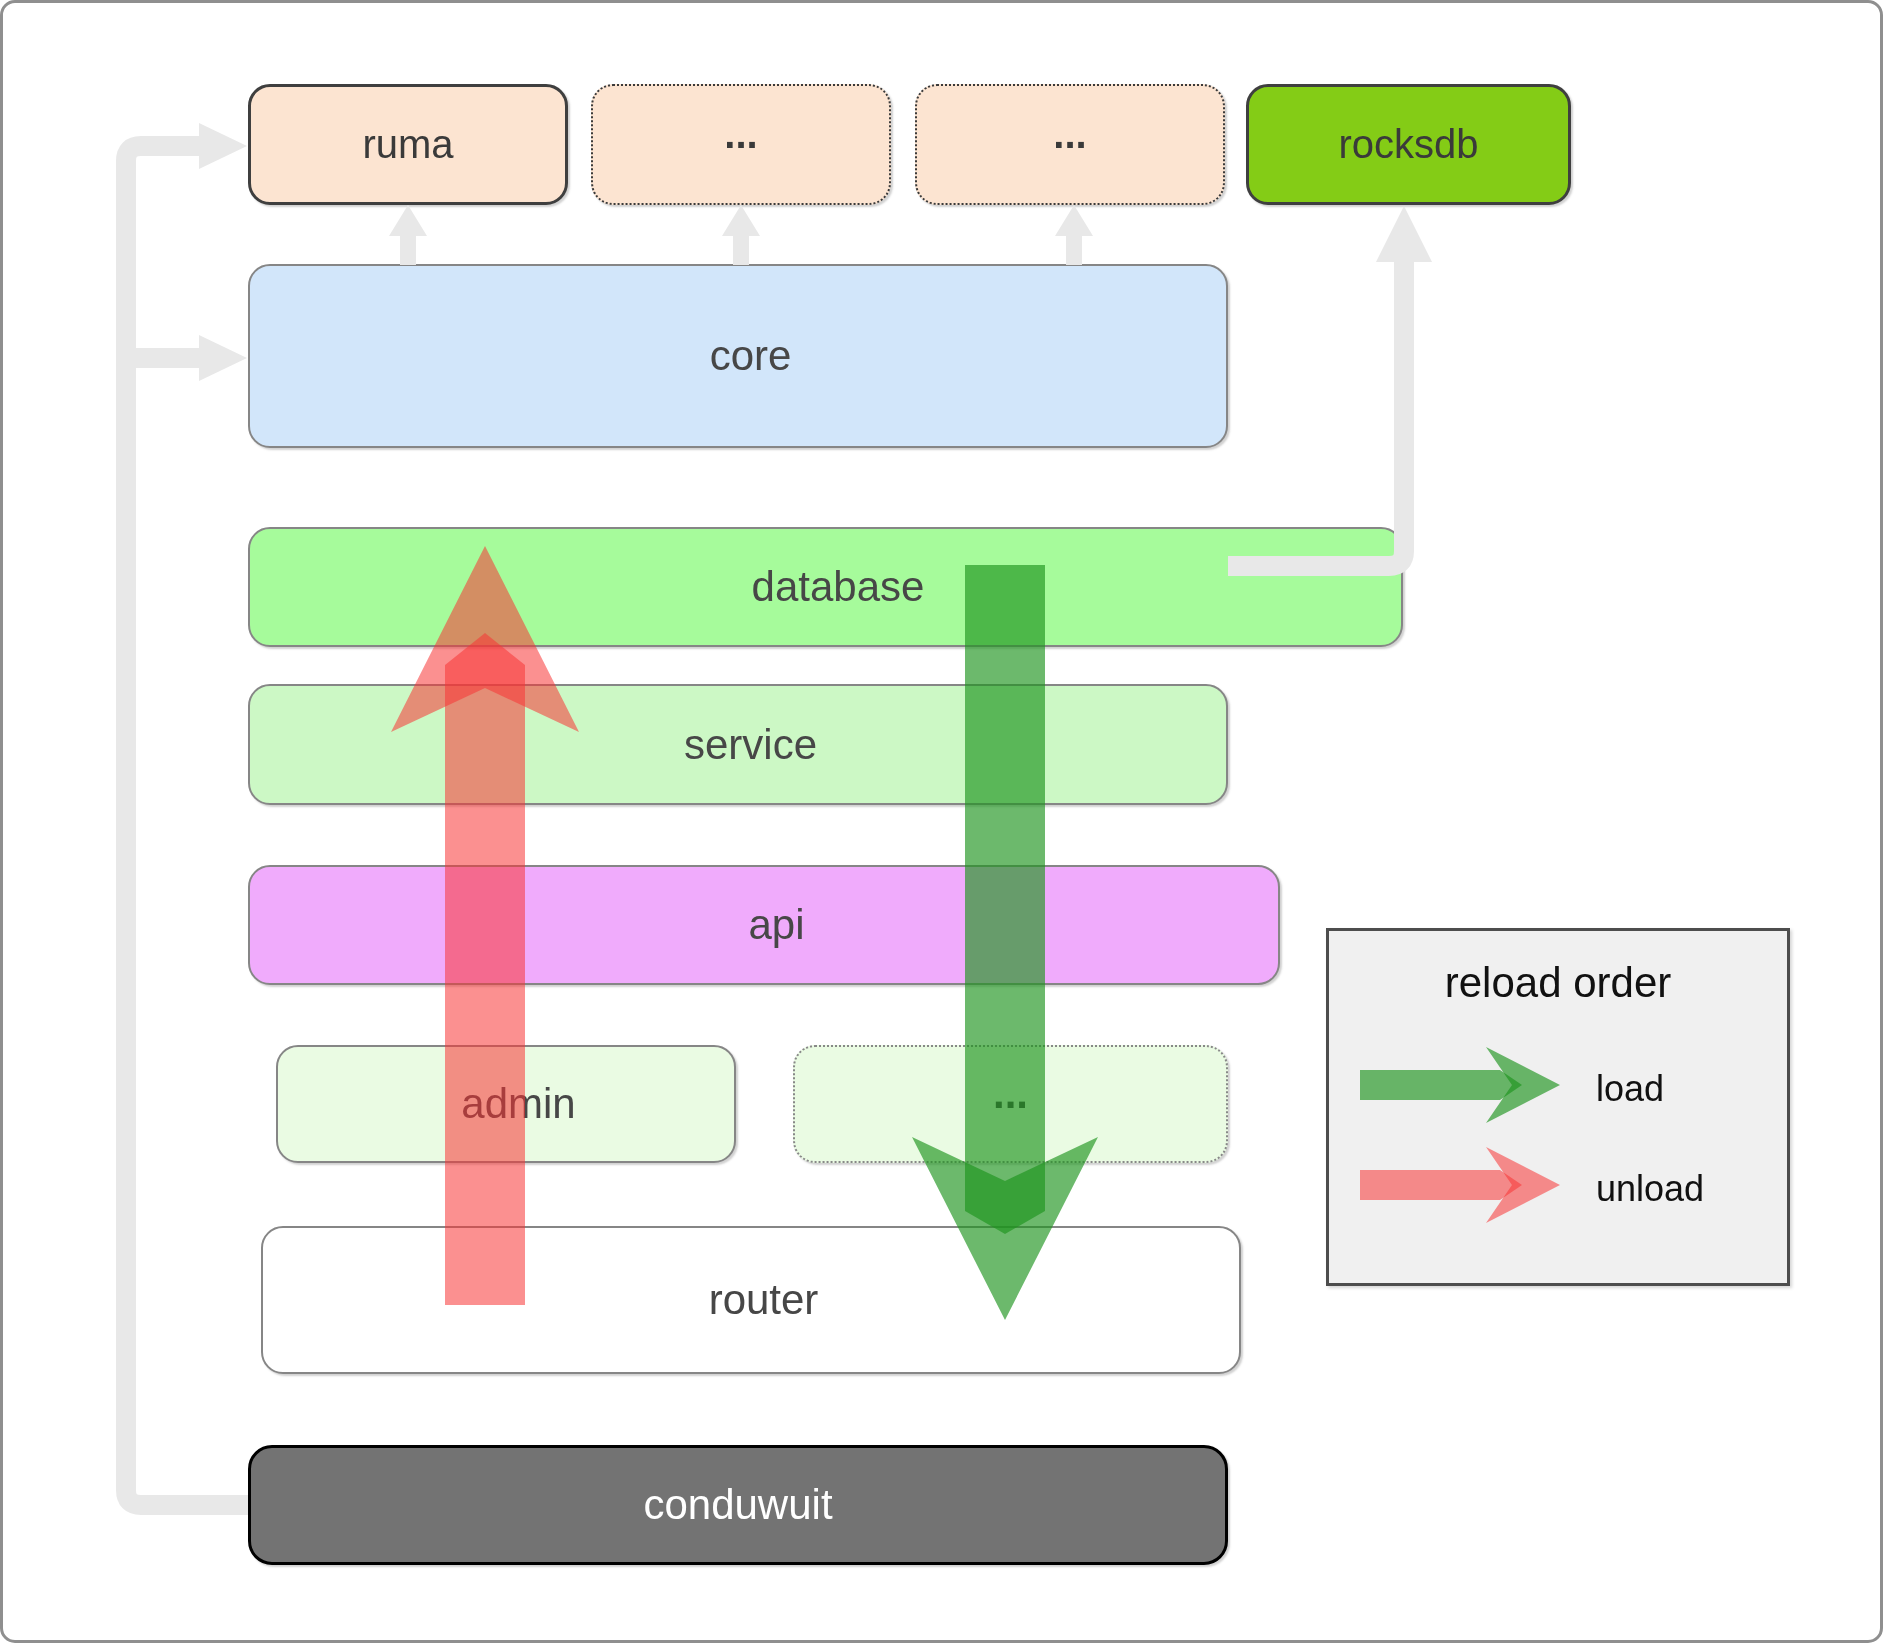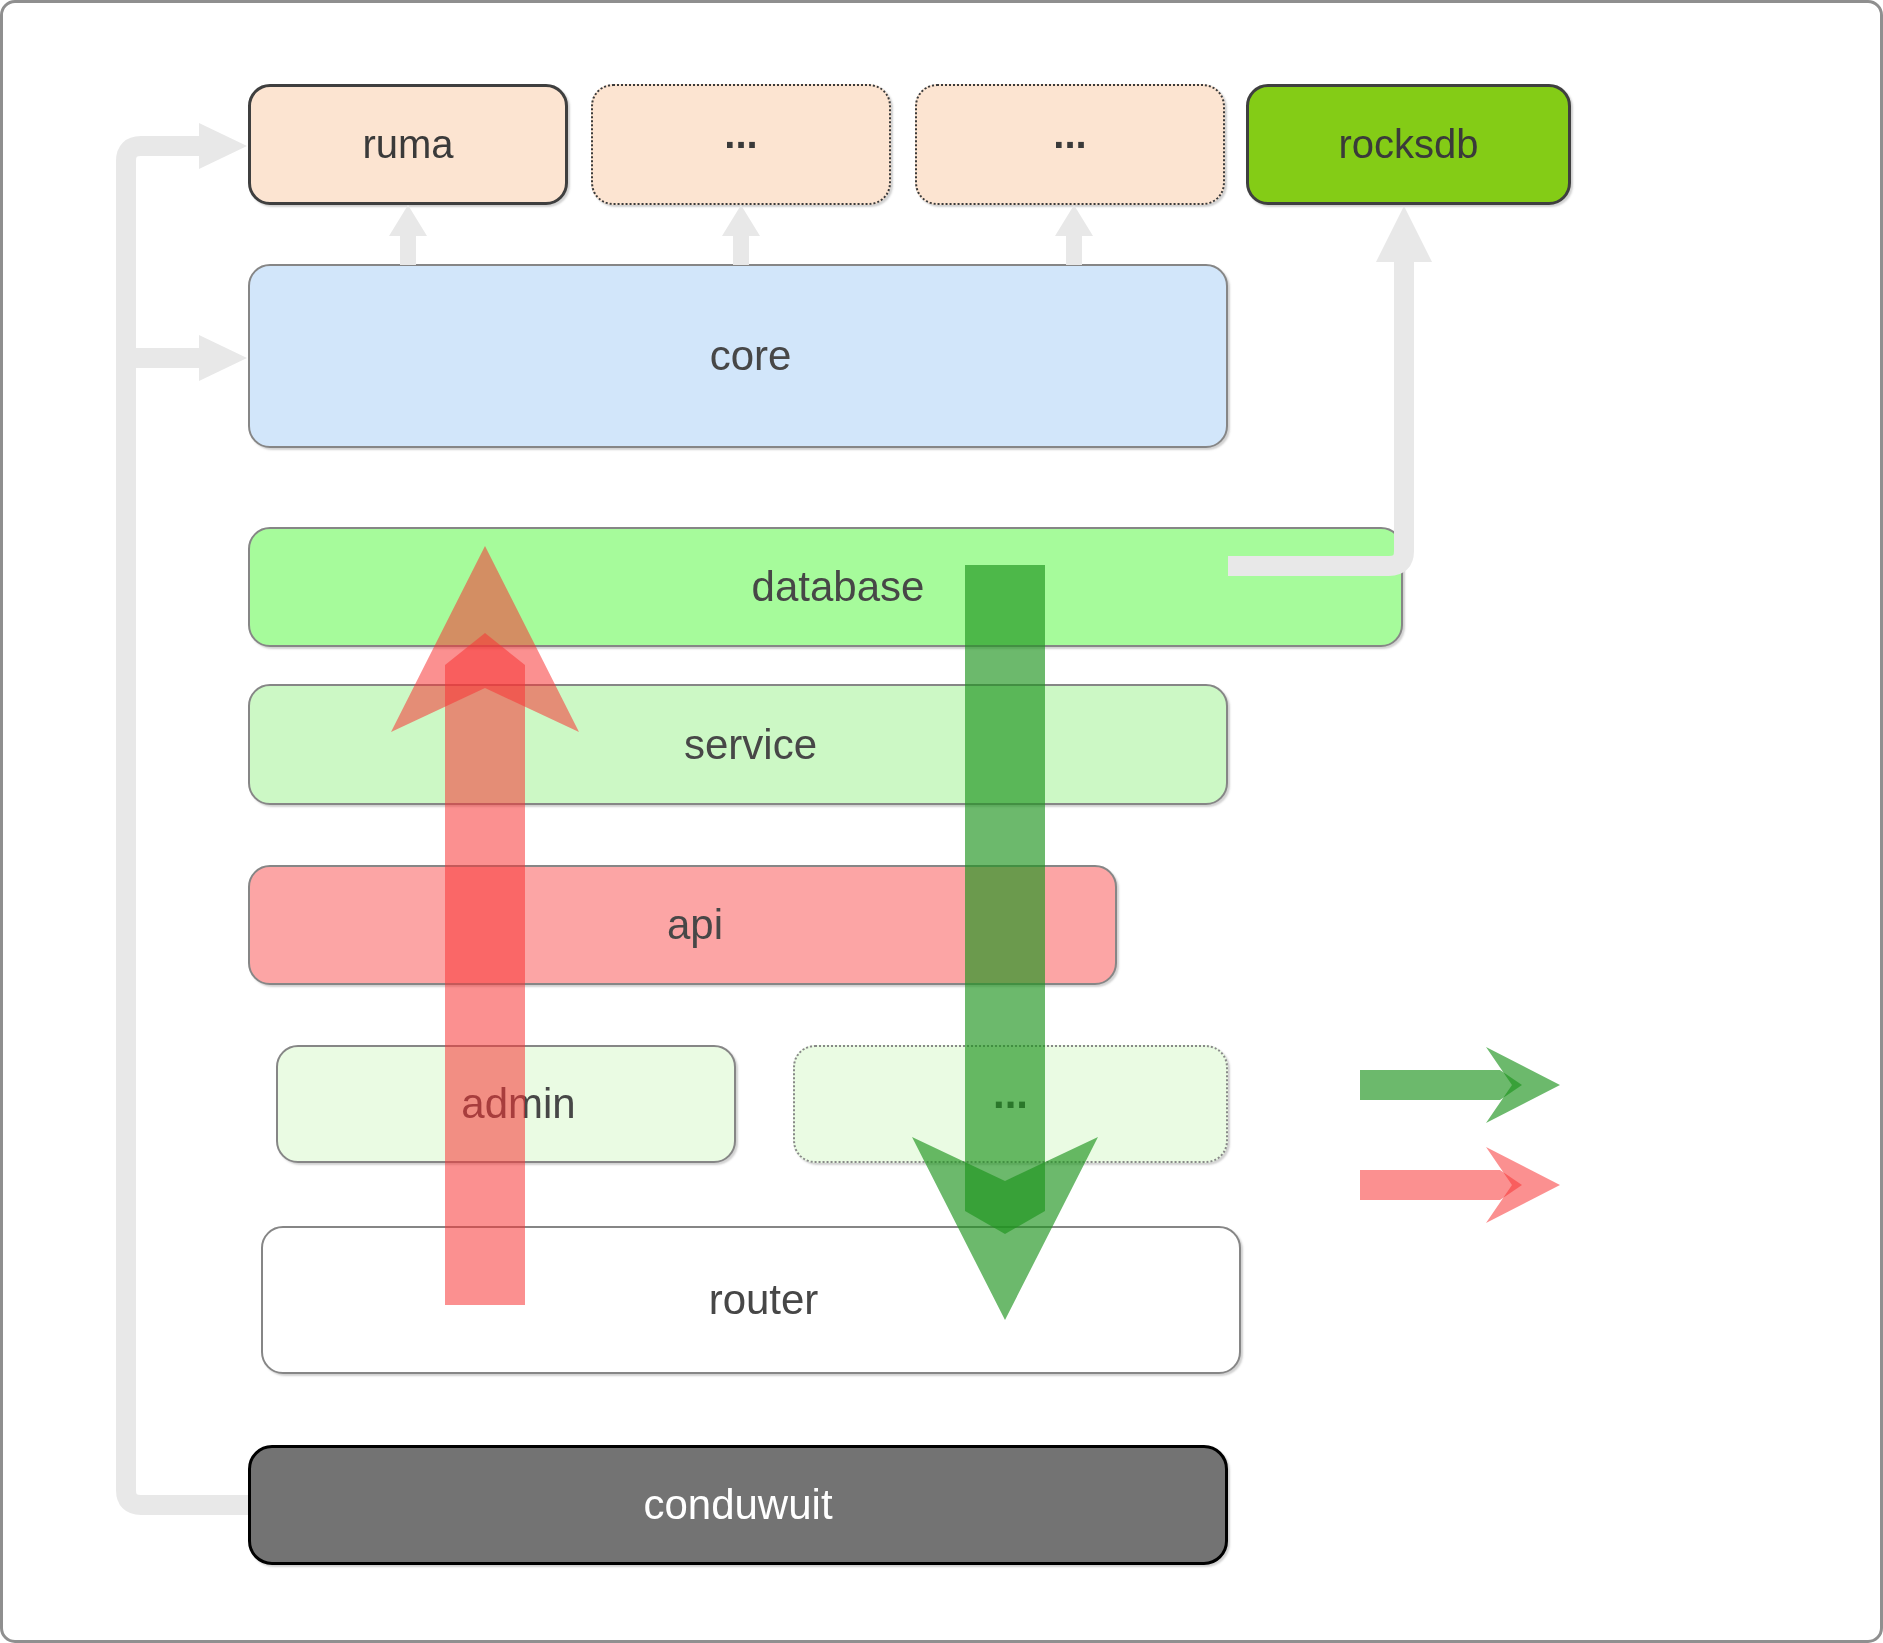--- a/index.html
+++ b/index.html
@@ -54,40 +54,45 @@
   </div>
 
   <div class="box solid-gray" style="left: 245px; top: 524px; width: 1155px; height: 120px; background-color: rgb(166, 251, 155);">
     <span>database</span>
   </div>
 
   <div class="box solid-gray" style="left: 245px; top: 681px; width: 980px; height: 121px; background-color: rgb(204, 248, 197);">
     <span>service</span>
   </div>
 
-  <div class="box solid-gray" style="left: 245px; top: 862px; width: 869px; height: 120px; background-color: #fca5a5;">
+  <div class="box solid-gray" style="left: 245px; top: 862px; width: 1032px; height: 120px; background-color: #f0abfc;">
     <span>api</span>
   </div>
 
   <div class="box solid-gray" style="left: 245px; top: 1042px; width: 460px; height: 118px; border-width: 2px; background-color: rgb(234, 251, 227); margin-left: 28px;">
     <span>admin</span>
   </div>
 
   <div class="box dotted-gray" style="left: 790px; top: 1042px; width: 435px; height: 118px; background-color: rgb(234, 251, 227);">
     <span class="dots" style="color:#444444;">...</span>
   </div>
 
   <div class="box solid-gray" style="left: 258px; top: 1223px; width: 980px; height: 148px; background-color: rgb(255, 255, 255);">
     <span>router</span>
   </div>
 
   <div class="box black-border" style="left: 245px; top: 1442px; width: 980px; height: 120px; border-radius: 24px; background-color: #737373;">
     <span style="color:#ffffff;">conduwuit</span>
   </div>
 
+  <div class="legend" style="background-color: rgb(240, 240, 240);">
+    <span class="legend-title">reload order</span>
+    <span class="legend-label" style="top:137px;">load</span>
+    <span class="legend-label" style="top:237px;">unload</span>
+  </div>
 
   <svg class="overlay" viewBox="0 0 1883 1643">
 
     <path d="M245 1502 H138 Q123 1502 123 1487 V158 Q123 143 138 143 H197" fill="none" stroke-width="20" stroke-linejoin="round" stroke="#e8e8e8"></path>
     <polygon points="196,120 244,143 196,166" fill="#e8e8e8"></polygon>
 
     <path d="M123 355 H197" fill="none" stroke-width="20" stroke="#e8e8e8"></path>
     <polygon points="196,332 244,355 196,378" fill="#e8e8e8"></polygon>
 
     <path d="M1225 563 H1386 Q1401 563 1401 548 V258" fill="none" stroke-width="20" stroke-linejoin="round" stroke="#e8e8e8"></path>

